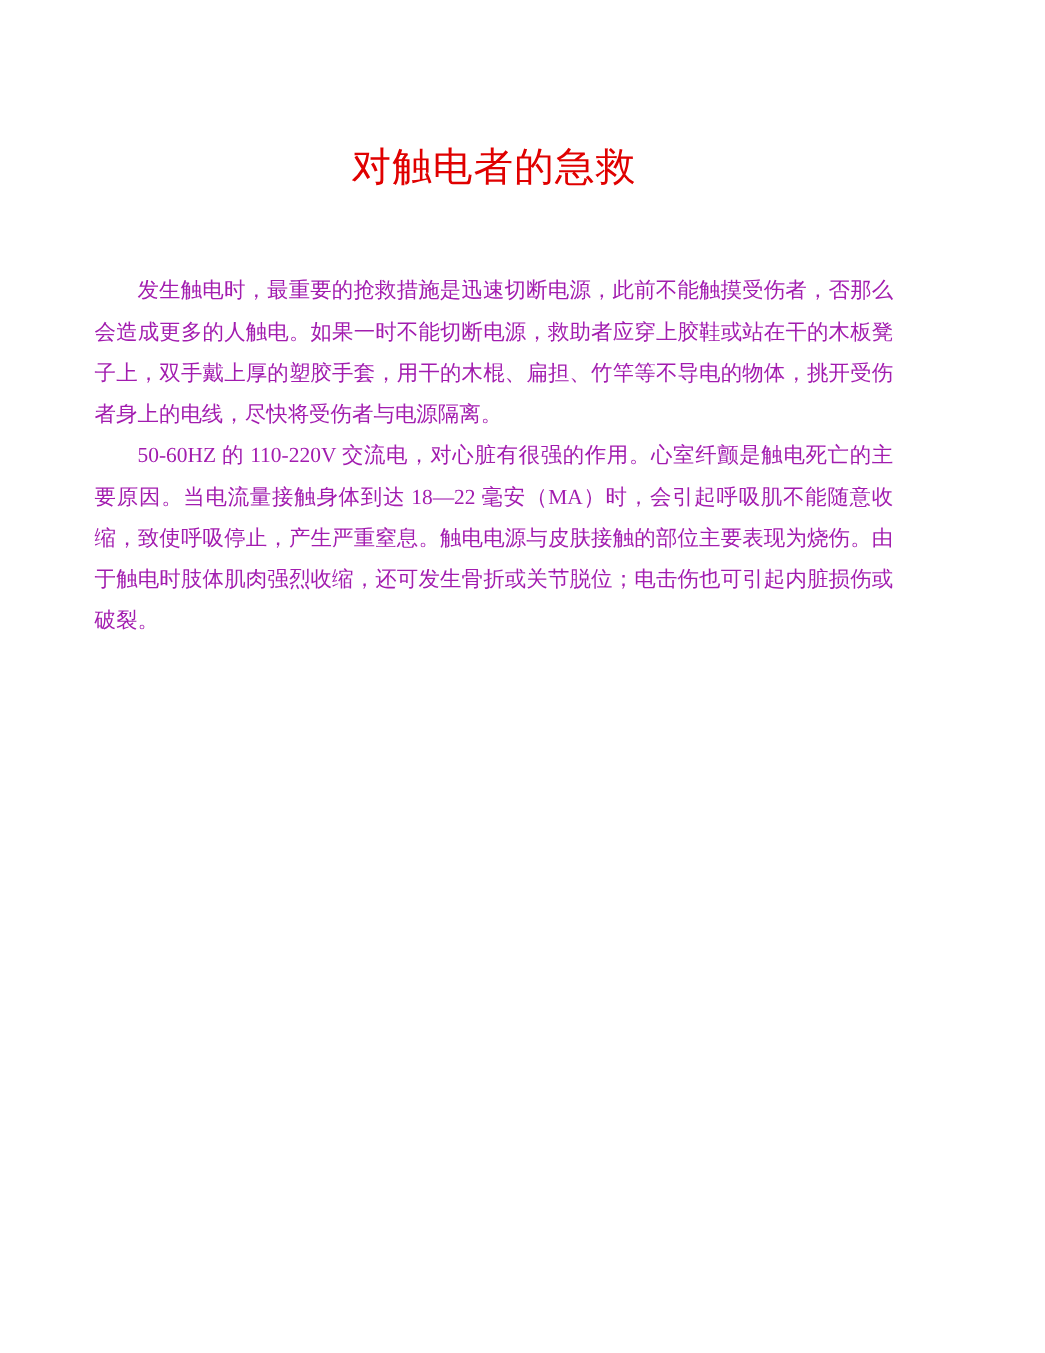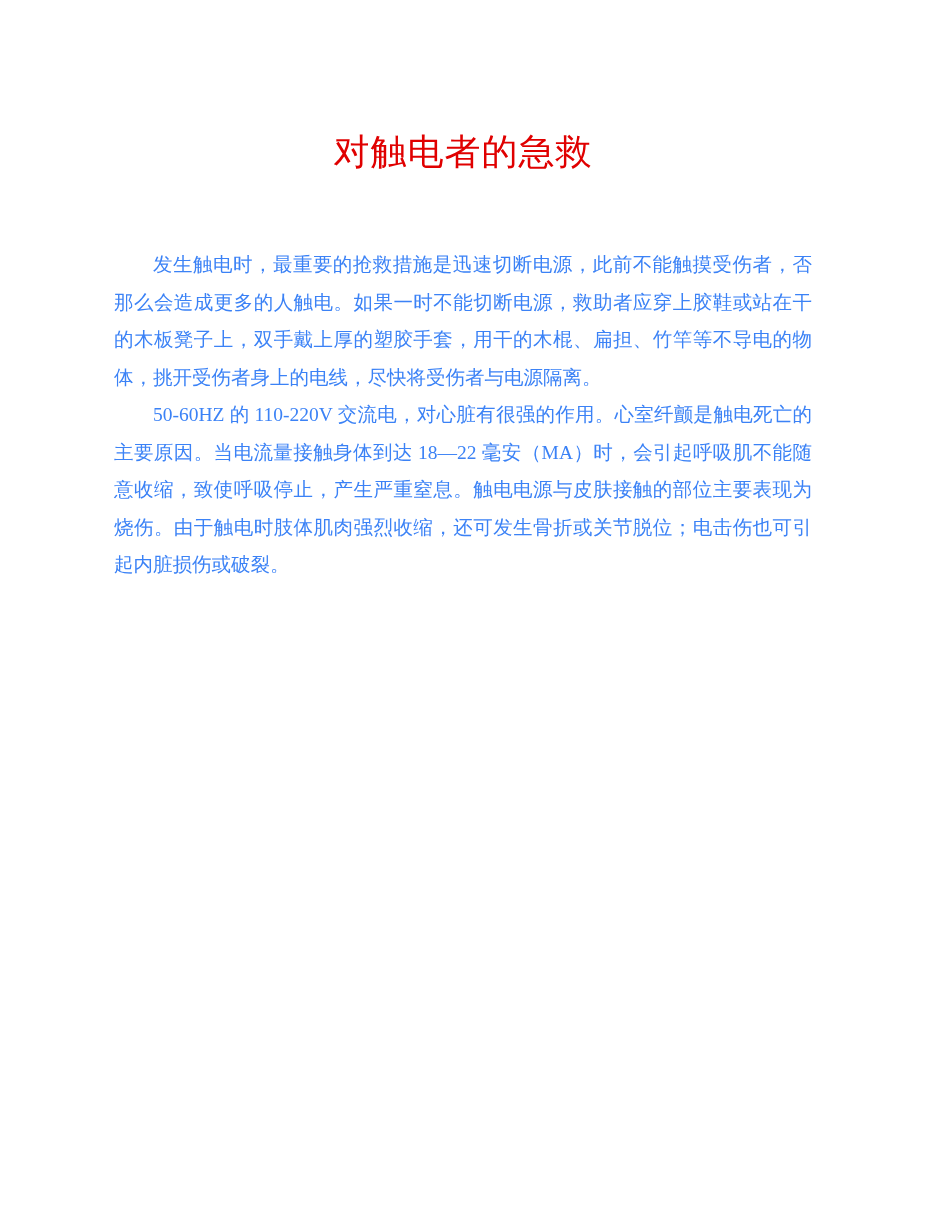--- a/index.html
+++ b/index.html
@@ -10,35 +10,35 @@
     width: 950px;
     height: 1230px;
     background: #ffffff;
     overflow: hidden;
     font-family: "Liberation Serif", "DejaVu Serif", serif;
   }
   .page {
     box-sizing: border-box;
     width: 950px;
     height: 1074px;
-    padding: 124px 138px 0 114px;
+    padding: 124px 138px 0 86px;
     background: #ffffff;
   }
   .doc-title {
     margin: 0 0 66px 0;
     color: #e00000;
     font-size: 36px;
     line-height: 56px;
     font-weight: 400;
     text-align: center;
     letter-spacing: 1px;
   }
   .doc-paragraph {
     margin: 0;
-    color: #3b82f6;
+    color: #a21caf;
     font-size: 19.5px;
     line-height: 37.5px;
     text-indent: 2em;
     text-align: justify;
     text-justify: inter-ideograph;
     word-break: break-all;
   }
 </style>
 </head>
 <body>

